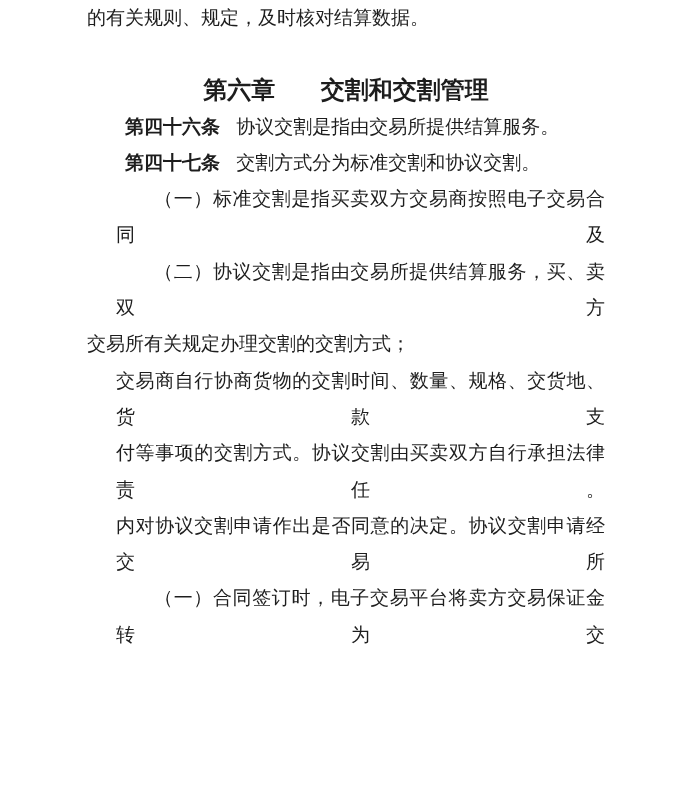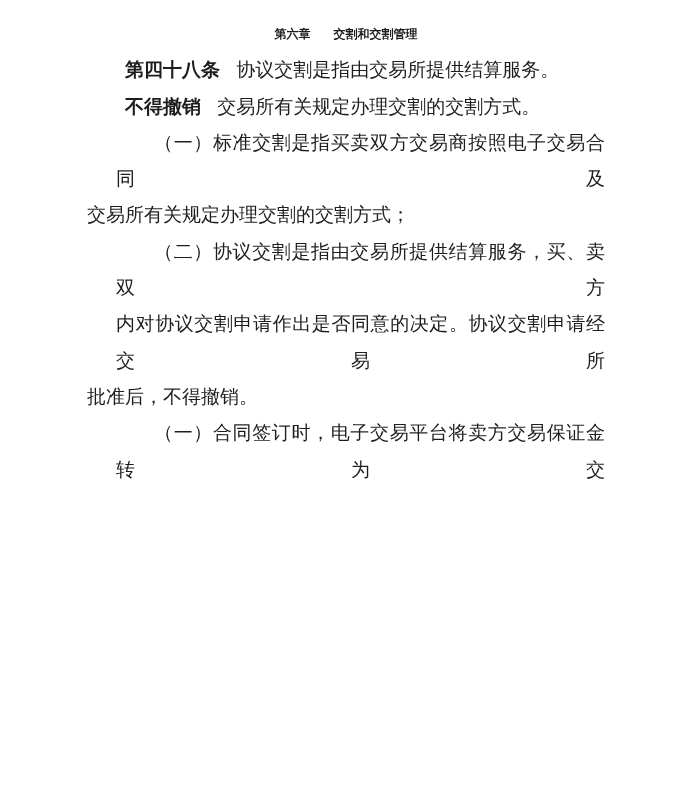--- a/index.html
+++ b/index.html
@@ -30,49 +30,51 @@
   .indent {
     text-indent: 2em;
   }
   .lead {
     font-weight: bold;
     margin-right: 0.85em;
   }
   .chapter {
     font-weight: bold;
     text-align: center;
-    font-size: 12px;
-    margin-top: 16px;
+    font-size: 24px;
+    margin-top: 36px;
   }
   .chapter-num {
     margin-right: 1.9em;
   }
 </style>
 </head>
 <body>
 
 <div class="doc">
 
+  <div class="line"><span>的有关规则、规定，及时核对结算数据。</span></div>
 
   <div class="line chapter"><span class="chapter-num">第六章</span><span>交割和交割管理</span></div>
 
-  <div class="line indent"><span class="lead">第四十八条</span><span>协议交割是指由交易所提供结算服务。</span></div>
+  <div class="line indent"><span class="lead">第四十六条</span><span>协议交割是指由交易所提供结算服务。</span></div>
 
-  <div class="line indent"><span class="lead">不得撤销</span><span>交易所有关规定办理交割的交割方式。</span></div>
+  <div class="line indent"><span class="lead">第四十七条</span><span>交割方式分为标准交割和协议交割。</span></div>
 
   <div class="line indent just"><span>（一）标准交割是指买卖双方交易商按照电子交易合同及</span></div>
 
+  <div class="line indent just"><span>（二）协议交割是指由交易所提供结算服务，买、卖双方</span></div>
+
   <div class="line"><span>交易所有关规定办理交割的交割方式；</span></div>
 
-  <div class="line indent just"><span>（二）协议交割是指由交易所提供结算服务，买、卖双方</span></div>
+  <div class="line just"><span>交易商自行协商货物的交割时间、数量、规格、交货地、货款支</span></div>
 
-
+  <div class="line just"><span>付等事项的交割方式。协议交割由买卖双方自行承担法律责任。</span></div>
 
 
 
   <div class="line just"><span>内对协议交割申请作出是否同意的决定。协议交割申请经交易所</span></div>
 
-  <div class="line"><span>批准后，不得撤销。</span></div>
 
 
   <div class="line indent just"><span>（一）合同签订时，电子交易平台将卖方交易保证金转为交</span></div>
 
 </div>
 
 </body></html>

